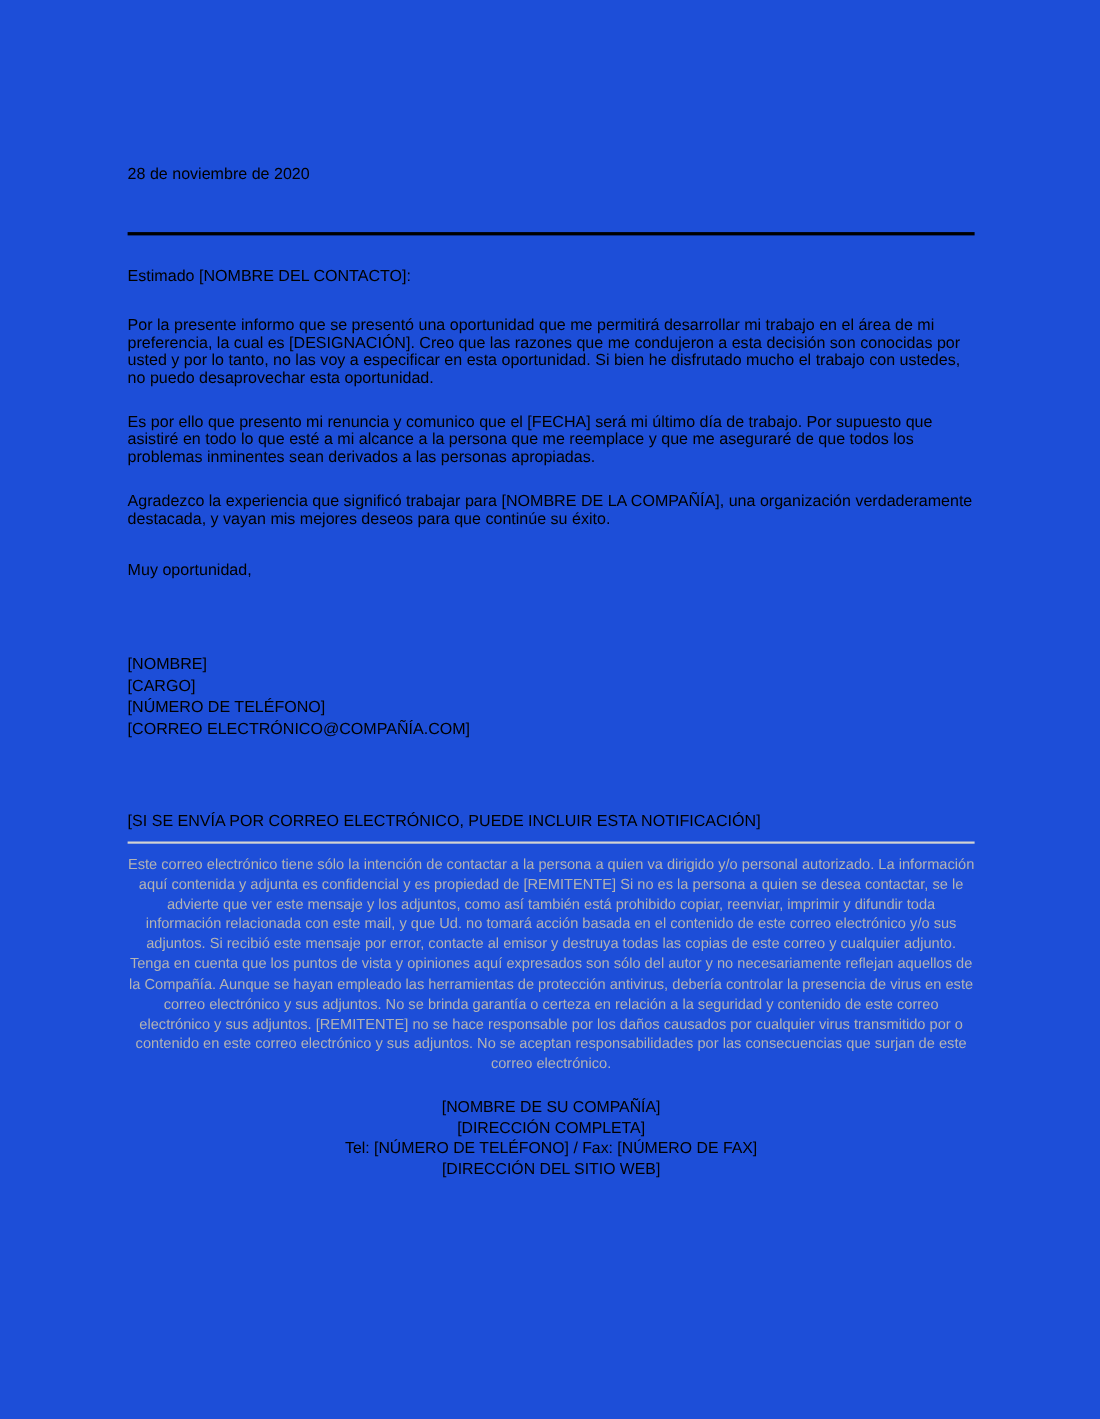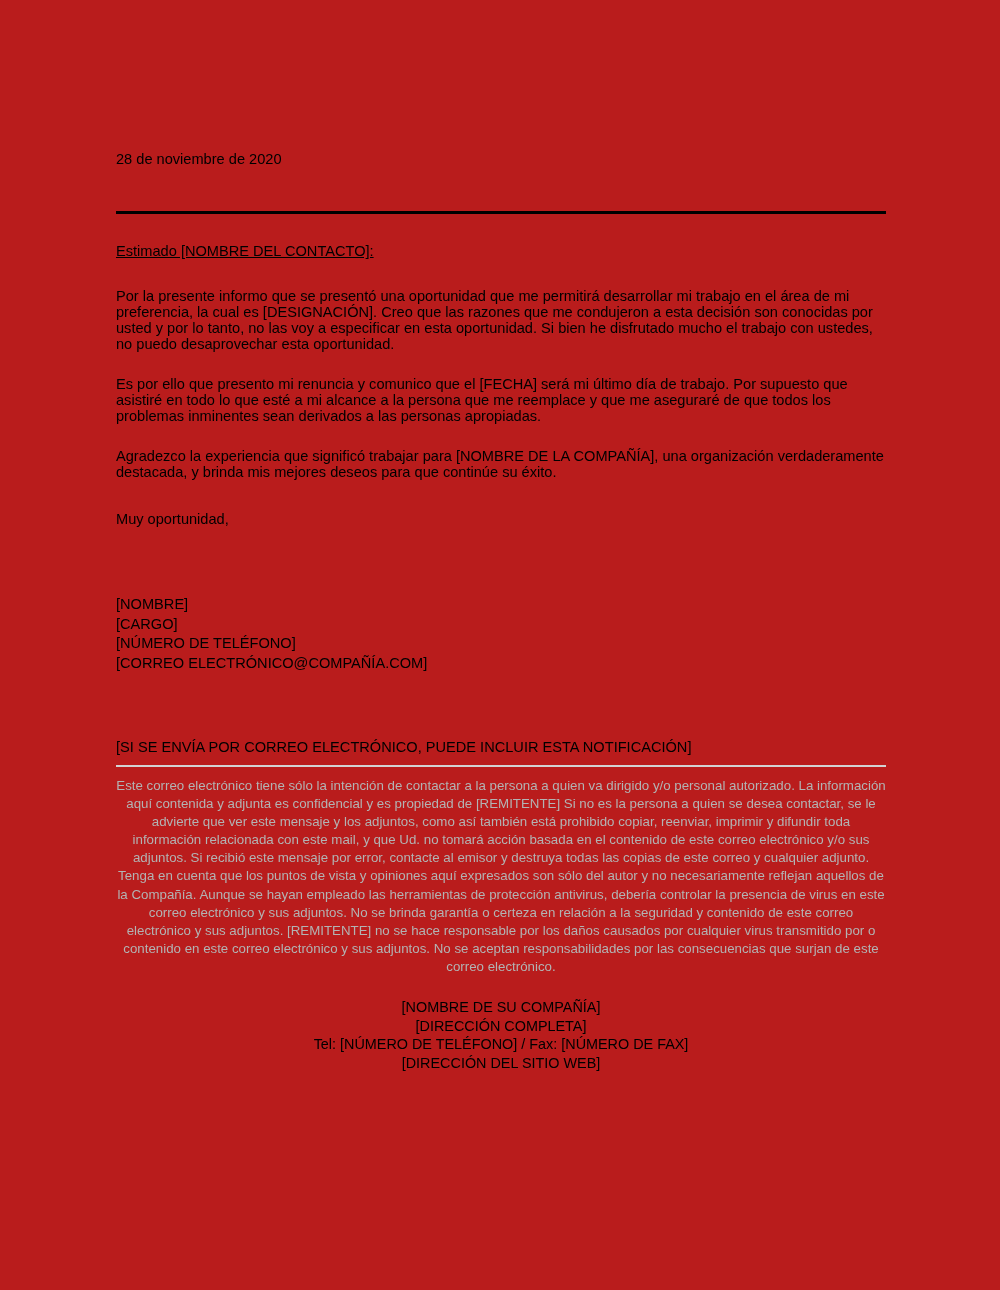--- a/index.html
+++ b/index.html
@@ -16,21 +16,21 @@
     color: #000000;
     -webkit-font-smoothing: antialiased;
   }
 
   .page {
     position: absolute;
     left: 0;
     top: 0;
     width: 1000px;
     height: 1290px;
-    background: #b91c1c;
+    background: #1d4ed8;
     overflow: hidden;
   }
 
   .content {
     position: absolute;
     left: 116px;
     top: 150px;
     width: 770px;
   }
 
@@ -67,21 +67,20 @@
     height: 3px;
     background: #000000;
     margin: 0 0 28px 0;
   }
 
   
   .salutation {
     font-size: 14.6px;
     line-height: 19.4px;
     margin: 0 0 26px 0;
-    text-decoration: underline;
   }
 
   p.para {
     font-size: 14.6px;
     line-height: 16px;
     margin: 0 0 24px 0;
     text-align: left;
   }
 
   .closing {
@@ -148,21 +147,21 @@
       <div class="line">28 de noviembre de 2020</div>
     </div>
 
 
     <div class="rule-heavy"></div>
 
     <div class="salutation">Estimado [NOMBRE DEL CONTACTO]:</div>
 
     <p class="para">Por la presente informo que se presentó una oportunidad que me permitirá desarrollar mi trabajo en el área de mi preferencia, la cual es [DESIGNACIÓN]. Creo que las razones que me condujeron a esta decisión son conocidas por usted y por lo tanto, no las voy a especificar en esta oportunidad. Si bien he disfrutado mucho el trabajo con ustedes, no puedo desaprovechar esta oportunidad.</p>
     <p class="para">Es por ello que presento mi renuncia y comunico que el [FECHA] será mi último día de trabajo. Por supuesto que asistiré en todo lo que esté a mi alcance a la persona que me reemplace y que me aseguraré de que todos los problemas inminentes sean derivados a las personas apropiadas.</p>
-    <p class="para">Agradezco la experiencia que significó trabajar para [NOMBRE DE LA COMPAÑÍA], una organización verdaderamente destacada, y brinda mis mejores deseos para que continúe su éxito.</p>
+    <p class="para">Agradezco la experiencia que significó trabajar para [NOMBRE DE LA COMPAÑÍA], una organización verdaderamente destacada, y vayan mis mejores deseos para que continúe su éxito.</p>
 
     <div class="closing">Muy oportunidad,</div>
 
     <div class="signature-block">
       <div class="line">[NOMBRE]</div>
       <div class="line">[CARGO]</div>
       <div class="line">[NÚMERO DE TELÉFONO]</div>
       <div class="line">[CORREO ELECTRÓNICO@COMPAÑÍA.COM]</div>
     </div>
 

